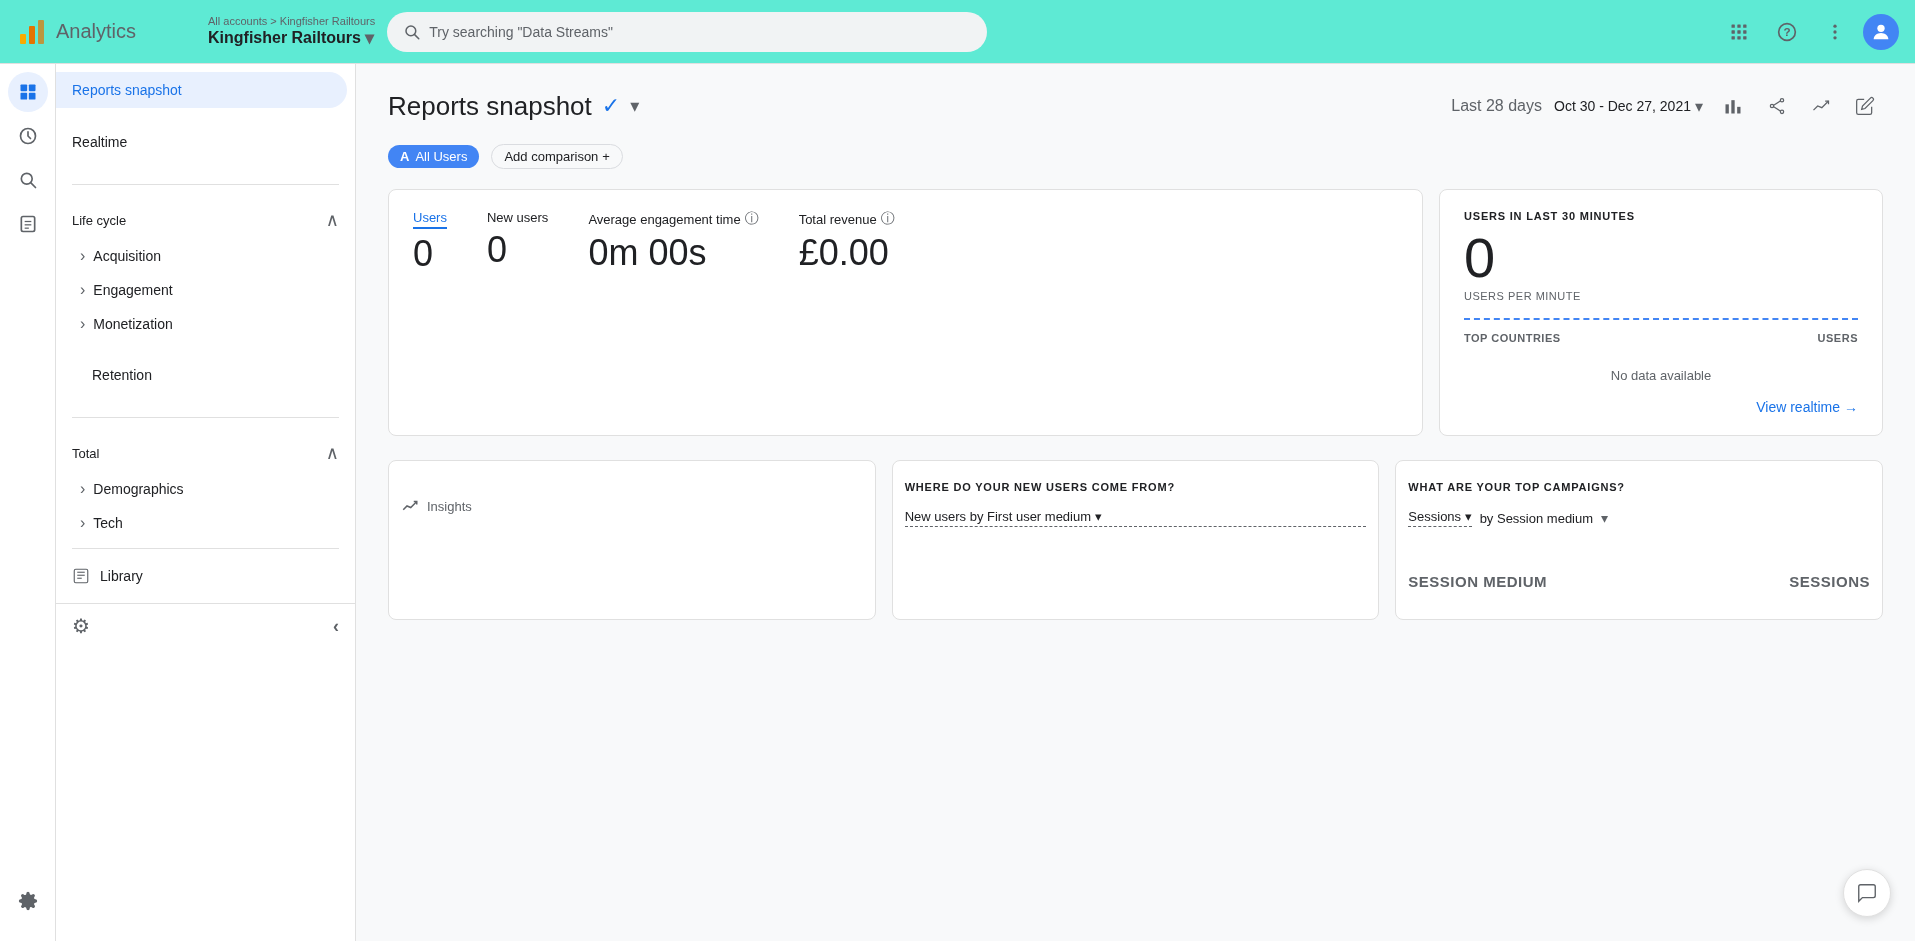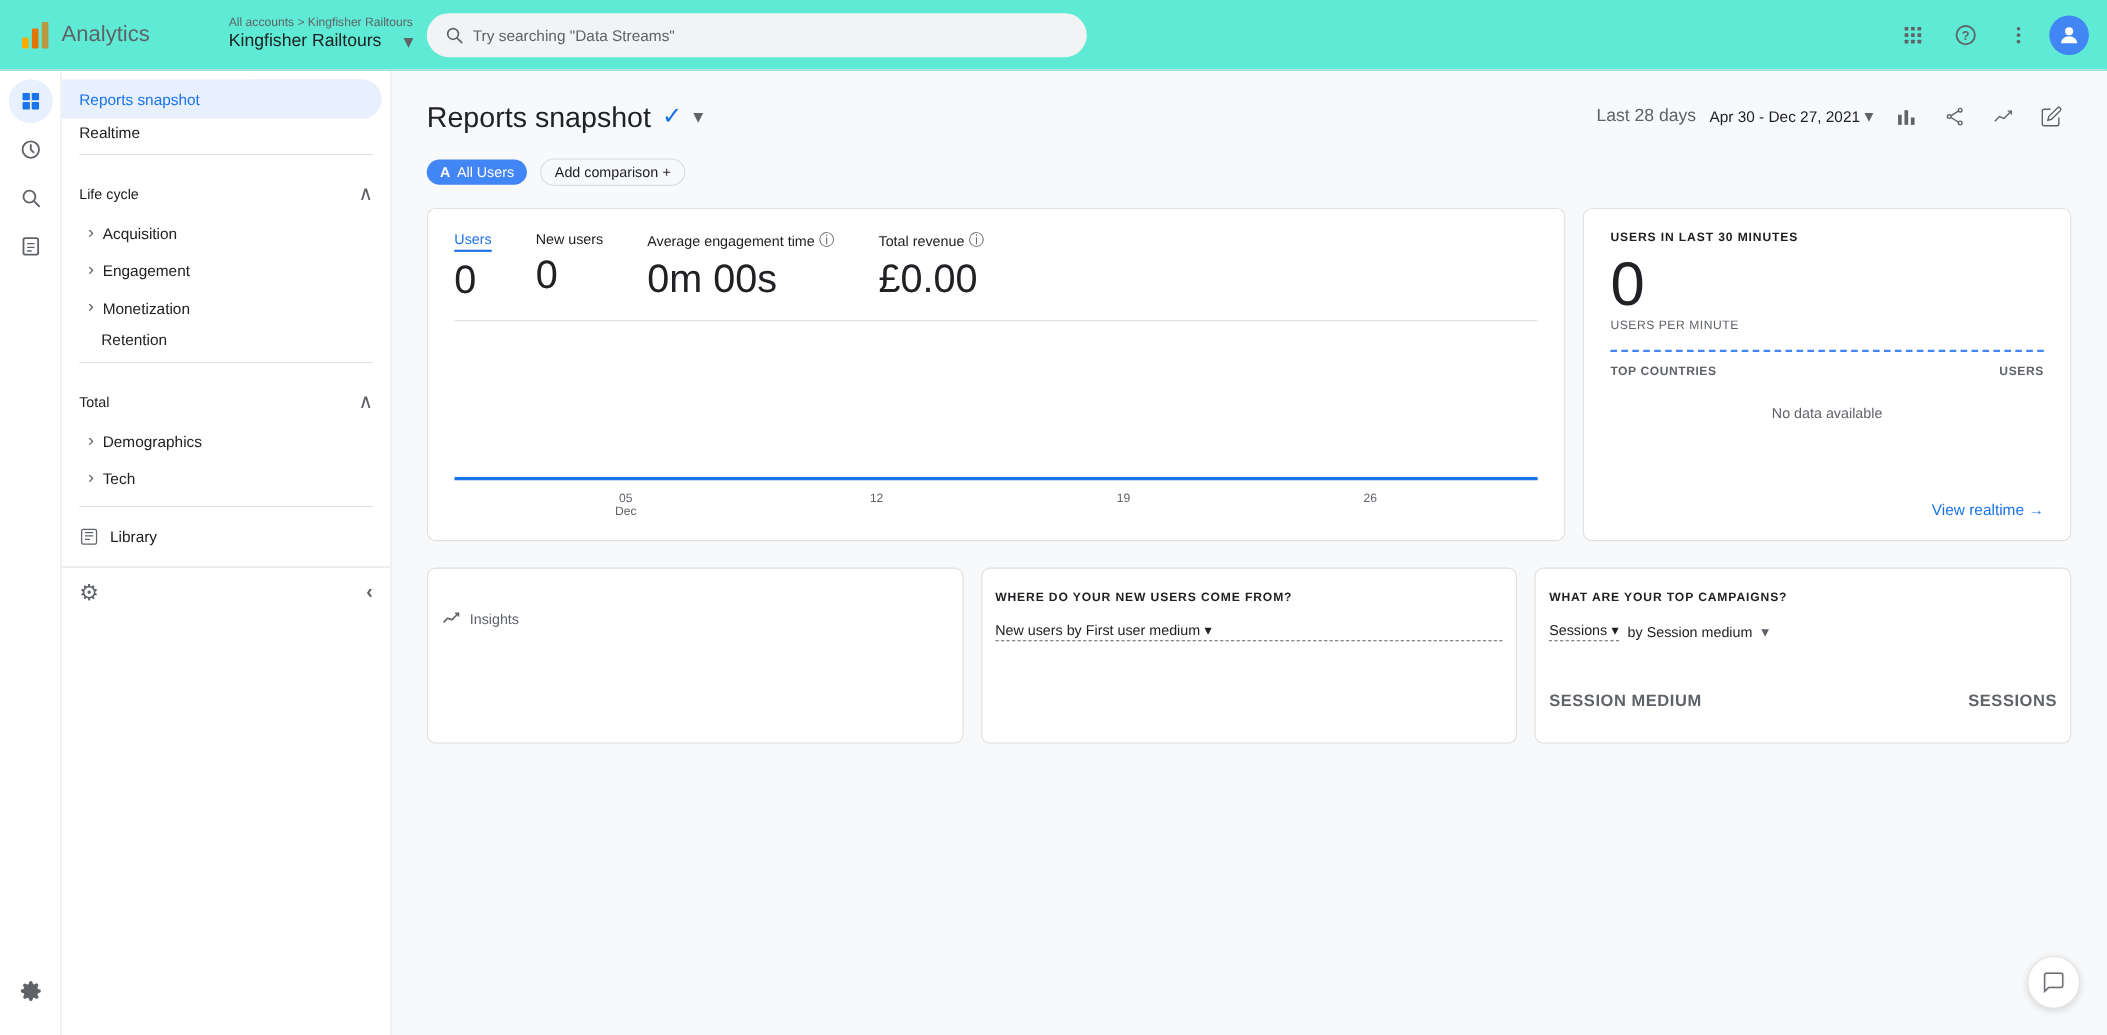--- a/index.html
+++ b/index.html
@@ -9,21 +9,21 @@
     .top-header {
       display: flex; align-items: center; height: 64px;
       background: #5eead4; border-bottom: 1px solid #e0e0e0;
       padding: 0 16px; gap: 12px; position: fixed; top: 0; left: 0; right: 0; z-index: 100;
     }
     .logo-area { display: flex; align-items: center; gap: 8px; min-width: 180px; }
     .logo-icon { width: 32px; height: 32px; }
     .app-title { font-size: 20px; color: #5f6368; font-weight: 400; }
     .breadcrumb-area { display: flex; flex-direction: column; justify-content: flex-end; }
     .breadcrumb-top { font-size: 11px; color: #5f6368; }
-    .breadcrumb-bottom { display: flex; align-items: center; gap: 20px; font-size: 16px; font-weight: 400; color: #202124; }
+    .breadcrumb-bottom { display: flex; align-items: center; gap: 4px; font-size: 16px; font-weight: 700; color: #202124; }
     .dropdown-arrow { font-size: 18px; color: #5f6368; cursor: pointer; }
     .search-bar {
       flex: 1; max-width: 600px; height: 40px; background: #f1f3f4;
       border-radius: 24px; display: flex; align-items: center; padding: 0 16px; gap: 8px;
       color: #5f6368; font-size: 14px; cursor: text;
     }
     .header-right { margin-left: auto; display: flex; align-items: center; gap: 8px; }
     .header-icon-btn {
       width: 40px; height: 40px; border-radius: 50%; display: flex; align-items: center;
       justify-content: center; cursor: pointer; color: #5f6368; font-size: 20px;
@@ -55,21 +55,21 @@
     .nav-sidebar {
       width: 300px; background: #fff; border-right: 1px solid #e0e0e0;
       overflow-y: auto; padding: 8px 0; flex-shrink: 0;
     }
     .nav-active-item {
       background: #e8f0fe; color: #1a73e8; padding: 10px 16px;
       font-size: 14px; font-weight: 500; cursor: pointer; border-radius: 0 24px 24px 0;
       margin-right: 8px;
     }
     .nav-section-item {
-      padding: 4px 16px; font-size: 14px; color: #202124; cursor: pointer;
+      padding: 26px 16px; font-size: 14px; color: #202124; cursor: pointer;
     }
     .nav-group-label {
       display: flex; align-items: center; justify-content: space-between;
       padding: 16px 16px 8px; font-size: 13px; font-weight: 500; color: #202124;
     }
     .nav-group-label .chevron { font-size: 18px; color: #5f6368; cursor: pointer; }
     .nav-sub-item {
       display: flex; align-items: center; gap: 8px;
       padding: 8px 16px 8px 24px; font-size: 14px; color: #202124; cursor: pointer;
     }
@@ -359,21 +359,21 @@
 
     <div class="main-header">
       <div class="main-header-left">
         <h1 class="main-title">Reports snapshot</h1>
         <span class="status-check">✓</span>
         <button class="dropdown-btn">▾</button>
       </div>
       <div class="main-header-right">
         <span class="date-range-label">Last 28 days</span>
         <button class="date-range-btn">
-          <span>Apr 30 - Dec 27, 2021</span>
+          <span>Oct 30 - Dec 27, 2021</span>
           <span class="arrow">▾</span>
         </button>
         <div class="toolbar-icons">
           <button class="toolbar-icon-btn" title="Bar chart">
             <svg width="20" height="20" viewBox="0 0 24 24" fill="#5f6368">
               <rect x="3" y="10" width="4" height="11"></rect>
                 <rect x="10" y="5" width="4" height="16"></rect>
               <rect x="17" y="13" width="4" height="8"></rect>
             </svg>
           </button>
@@ -434,40 +434,20 @@
           </div>
           <div class="metric-item">
             <div class="metric-label">
               <span>Total revenue</span>
               <span class="metric-help">ⓘ</span>
             </div>
             <div class="metric-value">£0.00</div>
           </div>
         </div>
 
-        <div class="chart-area">
-          <svg width="100%" height="100%" viewBox="0 0 900 150" preserveAspectRatio="none">
-            <line x1="0" y1="120" x2="900" y2="120" stroke="#1a73e8" stroke-width="2.5"></line>
-          </svg>
-          <div class="chart-labels">
-            <div class="chart-label-item">
-              <span>05</span>
-              <span>Dec</span>
-            </div>
-            <div class="chart-label-item">
-              <span>12</span>
-            </div>
-            <div class="chart-label-item">
-              <span>19</span>
-            </div>
-            <div class="chart-label-item">
-              <span>26</span>
-            </div>
-          </div>
-        </div>
       </div>
 
       <div class="realtime-card">
         <div class="realtime-title">USERS IN LAST 30 MINUTES</div>
         <div class="realtime-value">0</div>
         <div class="realtime-sub">USERS PER MINUTE</div>
         <div class="realtime-dashed-line"></div>
         <div class="realtime-top-countries">
           <span class="realtime-col-header">TOP COUNTRIES</span>
           <span class="realtime-col-header">USERS</span>

